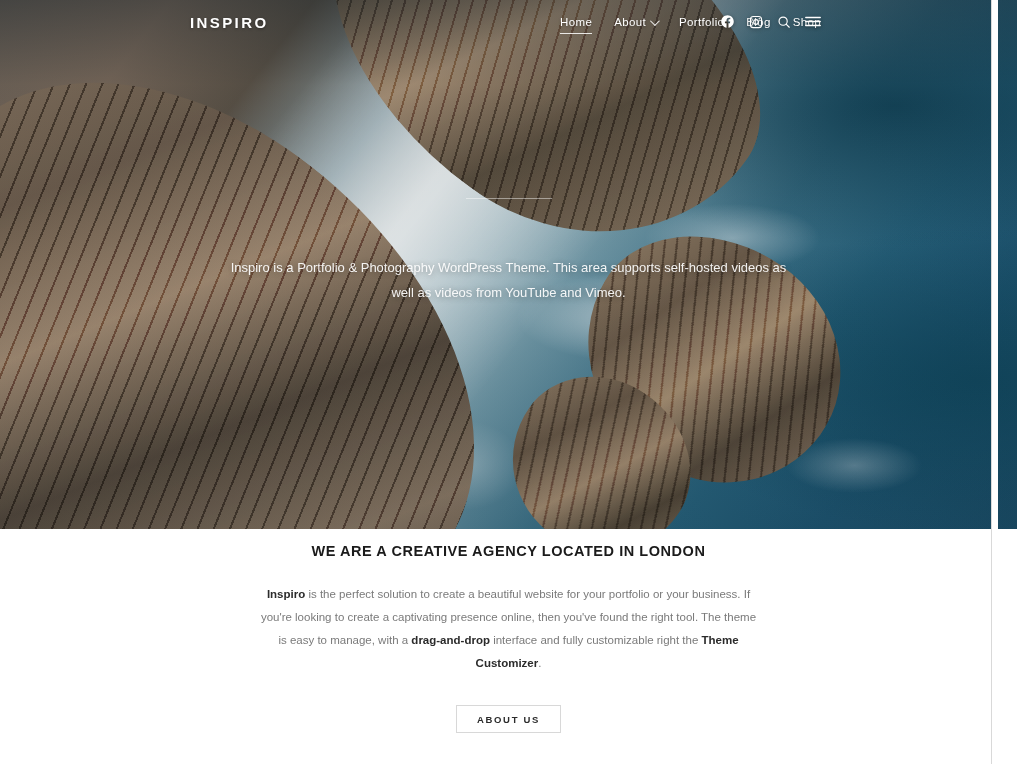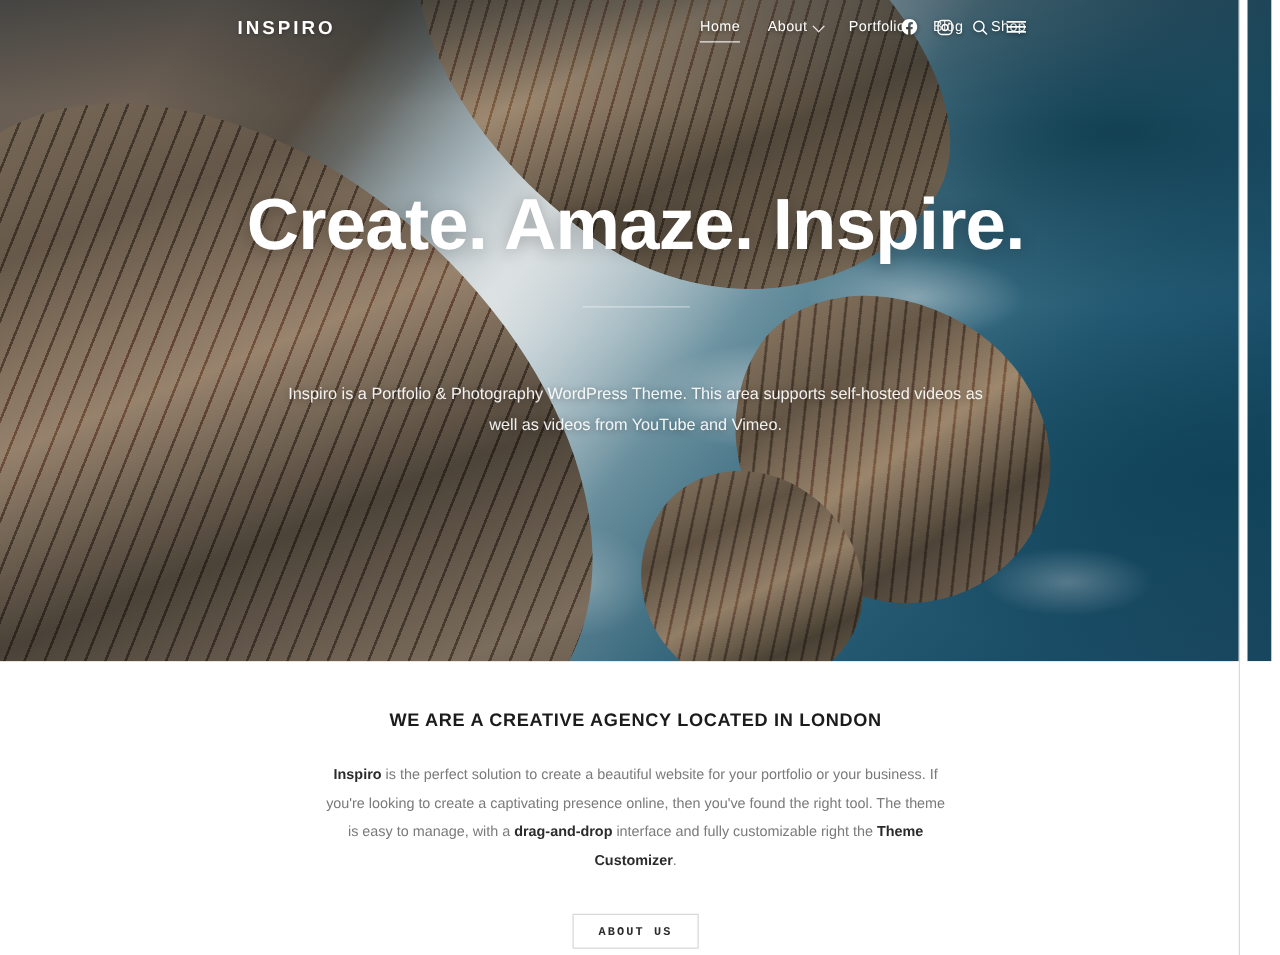--- a/index.html
+++ b/index.html
@@ -218,21 +218,21 @@
     text-shadow:0 1px 4px rgba(0,0,0,.3);
     cursor:pointer;
   }
 
   
   .intro {
     position:absolute; left:0; top:529px;
     width:1017px; height:235px;
     background:#ffffff;
     display:flex; flex-direction:column; align-items:center;
-    padding-top:40px;
+    padding-top:14px;
   }
   .intro-title {
     color:#1b1b1b;
     font-size:14.5px;
     font-weight:bold;
     letter-spacing:.55px;
     text-align:center;
     margin-bottom:24px;
   }
   .intro-text {
@@ -243,21 +243,21 @@
     text-align:center;
     margin-bottom:30px;
   }
   .intro-text b { color:#2b2b2b; font-weight:bold; }
   .intro-btn {
     display:inline-flex; align-items:center; justify-content:center;
     height:28px; padding:0 20px;
     border:1px solid #d8d8d8;
     background:#ffffff;
     color:#2b2b2b;
-    font-family:Liberation Mono, monospace;
+    font-family:Liberation Sans, sans-serif;
     font-size:9.5px;
     font-weight:bold;
     letter-spacing:1.7px;
     text-decoration:none;
     cursor:pointer;
   }
 </style>
 </head>
 <body>
 
@@ -318,21 +318,20 @@
           <svg width="16" height="13" viewBox="0 0 20 14" stroke="currentColor" stroke-width="1.8" stroke-linecap="round" aria-hidden="true">
             <line x1="1" y1="2" x2="19" y2="2"></line>
             <line x1="1" y1="7" x2="19" y2="7"></line>
             <line x1="1" y1="12" x2="19" y2="12"></line>
           </svg>
         </span>
       </div>
     </header>
 
     <div class="hero-content">
-      <h1 class="hero-title">Create. Amaze. Inspire.</h1>
       <div class="hero-divider"></div>
       <p class="hero-sub">Inspiro is a Portfolio &amp; Photography WordPress Theme. This area supports self-hosted videos as well as videos from YouTube and Vimeo.</p>
     </div>
   </section>
 
   <section class="intro">
     <h2 class="intro-title">WE ARE A CREATIVE AGENCY LOCATED IN LONDON</h2>
     <p class="intro-text">
       <b>Inspiro</b><span> is the perfect solution to create a beautiful website for your portfolio or your business. If you're looking to create a captivating presence online, then you've found the right tool. The theme is easy to manage, with a </span><b>drag-and-drop</b><span> interface and fully customizable right the </span><b>Theme Customizer</b><span>.</span>
     </p>

